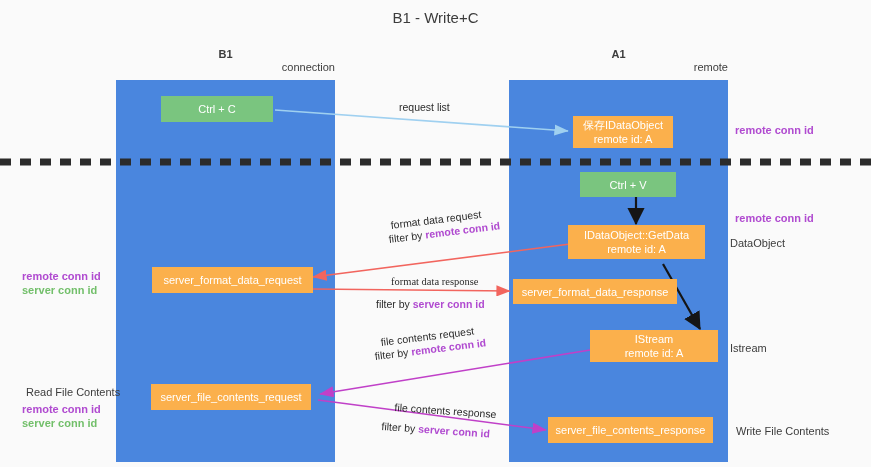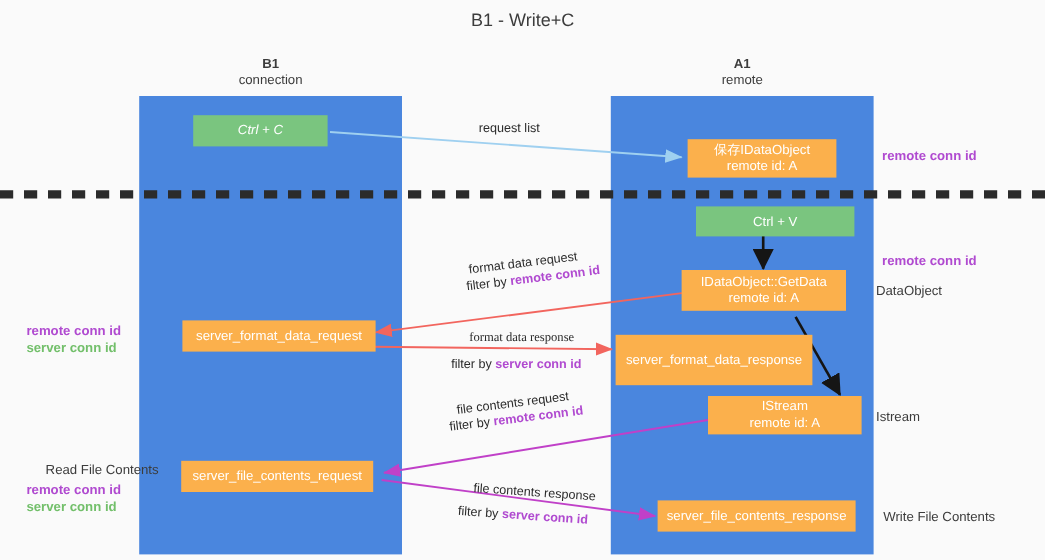--- a/index.html
+++ b/index.html
@@ -29,21 +29,21 @@
   
   .col-head {
     position: absolute;
     text-align: center;
     font-size: 11px;
     color: #3c3c3c;
     line-height: 13px;
     width: 200px;
   }
   .col-head .l1 { display: block; font-weight: bold; }
-  .col-head .l2 { display: block; }
+  .col-head .l2 { display: block; text-align: right; }
   
   .lane {
     position: absolute;
     background: #4a86de;
   }
   
   .box {
     position: absolute;
     box-sizing: border-box;
     display: flex;
@@ -136,43 +136,43 @@
 
     <line x1="590" y1="350" x2="320" y2="394" stroke="#c040c8" stroke-width="1.6" marker-end="url(#arr-magenta)"></line>
 
     <line x1="318" y1="400" x2="546" y2="430" stroke="#c040c8" stroke-width="1.6" marker-end="url(#arr-magenta)"></line>
   </svg>
 
   <svg class="overlay overlay-top">
     <line x1="0" y1="162" x2="871" y2="162" stroke="#2b2b2b" stroke-width="7" stroke-dasharray="11 9"></line>
   </svg>
 
-  <div class="box green" style="left:161px; top:96px; width:112px; height:26px;font-style:italic;">
+  <div class="box green" style="left:161px; top:96px; width:112px; height:26px;">
     <span>Ctrl + C</span>
   </div>
 
-  <div class="box orange" style="left:573px; top:116px; width:124px; height:32px;">
+  <div class="box orange" style="left:573px; top:116px; width:100px; height:32px;">
     <span>保存IDataObject</span>
     <span>remote id: A</span>
   </div>
 
-  <div class="box green" style="left:580px; top:172px; width:132px; height:25px;">
+  <div class="box green" style="left:580px; top:172px; width:96px; height:25px;">
     <span>Ctrl + V</span>
   </div>
 
   <div class="box orange" style="left:568px; top:225px; width:137px; height:34px;">
     <span>IDataObject::GetData</span>
     <span>remote id: A</span>
   </div>
 
   <div class="box orange" style="left:152px; top:267px; width:161px; height:26px;">
     <span>server_format_data_request</span>
   </div>
 
-  <div class="box orange" style="left:513px; top:279px; width:164px; height:42px;">
+  <div class="box orange" style="left:513px; top:279px; width:164px; height:25px;">
     <span>server_format_data_response</span>
   </div>
 
   <div class="box orange" style="left:590px; top:330px; width:128px; height:32px;">
     <span>IStream</span>
     <span>remote id: A</span>
   </div>
 
   <div class="box orange" style="left:548px; top:417px; width:165px; height:26px;">
     <span>server_file_contents_response</span>
@@ -210,17 +210,17 @@
 
   <div class="note" style="left:730px; top:236px;">DataObject</div>
 
   <div class="note" style="left:730px; top:341px;">Istream</div>
 
   <div class="note" style="left:736px; top:424px;">Write File Contents</div>
 
   <div class="note purple" style="left:22px; top:269px;">remote conn id</div>
   <div class="note green-t" style="left:22px; top:283px;">server conn id</div>
 
-  <div class="note" style="left:26px; top:385px;margin-left:12px;">Read File Contents</div>
+  <div class="note" style="left:26px; top:385px;">Read File Contents</div>
   <div class="note purple" style="left:22px; top:402px;">remote conn id</div>
   <div class="note green-t" style="left:22px; top:416px;">server conn id</div>
 
 </div>
 
 </body></html>

